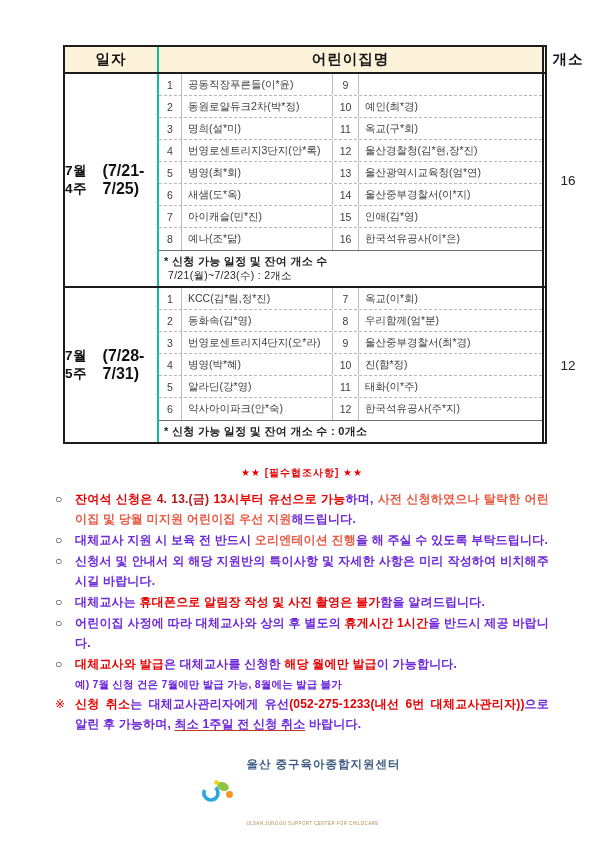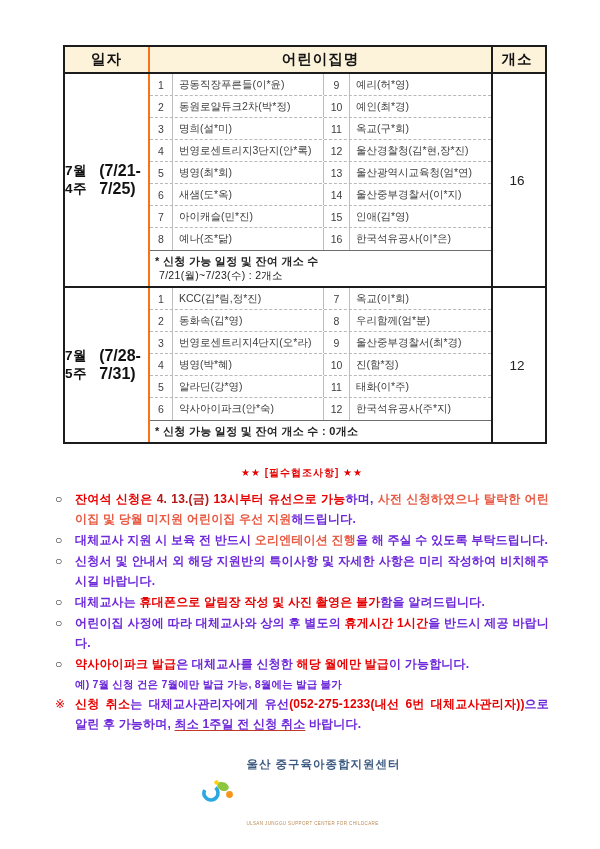--- a/index.html
+++ b/index.html
@@ -4,22 +4,22 @@
 <style>
   * { margin:0; padding:0; box-sizing:border-box; }
   html,body { background:#e9e9e9; }
   body { font-family:"Liberation Sans","DejaVu Sans",sans-serif; }
   .page { position:relative; width:600px; height:849px; background:#ffffff; margin:0 auto; overflow:hidden; }
 
   
   .schedule-table { position:absolute; left:63px; top:45px; width:484px; border:2px solid #1c1c1c; background:#fff; }
   .thead { display:flex; background:#fdf3da; border-bottom:2px solid #1c1c1c; height:27px; }
   .th { display:flex; align-items:center; justify-content:center; font-weight:bold; font-size:14.5px; color:#141414; letter-spacing:1px; }
-  .col-date  { width:85px;  border-right:2px solid #f97316; flex:none; }
-  .col-center{ width:341px; flex:none; }
+  .col-date  { width:94px;  border-right:2px solid #14b8a6; flex:none; }
+  .col-center{ width:383px; flex:none; }
   .col-count { width:50px;  border-left:2px solid #1c1c1c; flex:none; }
 
   .week-row { display:flex; }
   .week-row + .week-row { border-top:2px solid #1c1c1c; }
   .date-cell { display:flex; flex-direction:row; align-items:center; justify-content:center; gap:4px; }
   .date-line1 { font-weight:bold; font-size:13.5px; color:#111; letter-spacing:0.5px; }
   .date-line2 { font-weight:bold; font-size:16px; color:#111; }
   .count-cell { display:flex; align-items:center; justify-content:center; font-size:13.5px; color:#222; }
 
   .entry-row { display:flex; height:22px; border-bottom:1px dashed #b8b8b8; }
@@ -69,21 +69,20 @@
           <div class="col-date date-cell">
             <div class="date-line1">7월 4주</div>
             <div class="date-line2">(7/21-7/25)</div>
           </div>
           <div class="col-center">
             <div class="entries">
               <div class="entry-row">
                 <div class="cell num num1">1</div>
                 <div class="cell nm nm1">공동직장푸른들(이*윤)</div>
                 <div class="cell num num2">9</div>
-                <div class="cell nm nm2">예리(허*영)</div>
               </div>
               <div class="entry-row">
                 <div class="cell num num1">2</div>
                 <div class="cell nm nm1">동원로얄듀크2차(박*정)</div>
                 <div class="cell num num2">10</div>
                 <div class="cell nm nm2">예인(최*경)</div>
               </div>
               <div class="entry-row">
                 <div class="cell num num1">3</div>
                 <div class="cell nm nm1">명희(설*미)</div>
@@ -199,21 +198,21 @@
         <div class="notice-item">
           <span class="marker">○</span>
           <span class="txt"><span class="seg c-black">대체교사는 </span><span class="seg c-red">휴대폰으로 알림장 작성 및 사진 촬영은 불가</span><span class="seg c-black">함을 알려드립니다.</span></span>
         </div>
         <div class="notice-item">
           <span class="marker">○</span>
           <span class="txt"><span class="seg c-black">어린이집 사정에 따라 대체교사와 상의 후 별도의 </span><span class="seg c-red">휴게시간 1시간</span><span class="seg c-black">을 반드시 제공 바랍니다.</span></span>
         </div>
         <div class="notice-item">
           <span class="marker">○</span>
-          <span class="txt"><span class="seg c-red">약사아이파크 발급</span><span class="seg c-black">은 대체교사를 신청한 </span><span class="seg c-red">해당 월에만 발급</span><span class="seg c-black">이 가능합니다.</span></span>
+          <span class="txt"><span class="seg c-red">대체교사와 발급</span><span class="seg c-black">은 대체교사를 신청한 </span><span class="seg c-red">해당 월에만 발급</span><span class="seg c-black">이 가능합니다.</span></span>
         </div>
         <div class="notice-item sub-item">
           <span class="marker"></span>
           <span class="txt"><span class="seg c-black">예) 7월 신청 건은 7월에만 발급 가능, 8월에는 발급 불가</span></span>
         </div>
         <div class="notice-item">
           <span class="marker c-red">※</span>
           <span class="txt"><span class="seg c-red">신청 취소</span><span class="seg c-black">는 대체교사관리자에게 유선</span><span class="seg c-red">(052-275-1233(내선 6번 대체교사관리자))</span><span class="seg c-black">으로 알린 후 가능하며, </span><span class="seg c-black u">최소 1주일 전 신청 취소</span><span class="seg c-black"> 바랍니다.</span></span>
         </div>
       </div>

